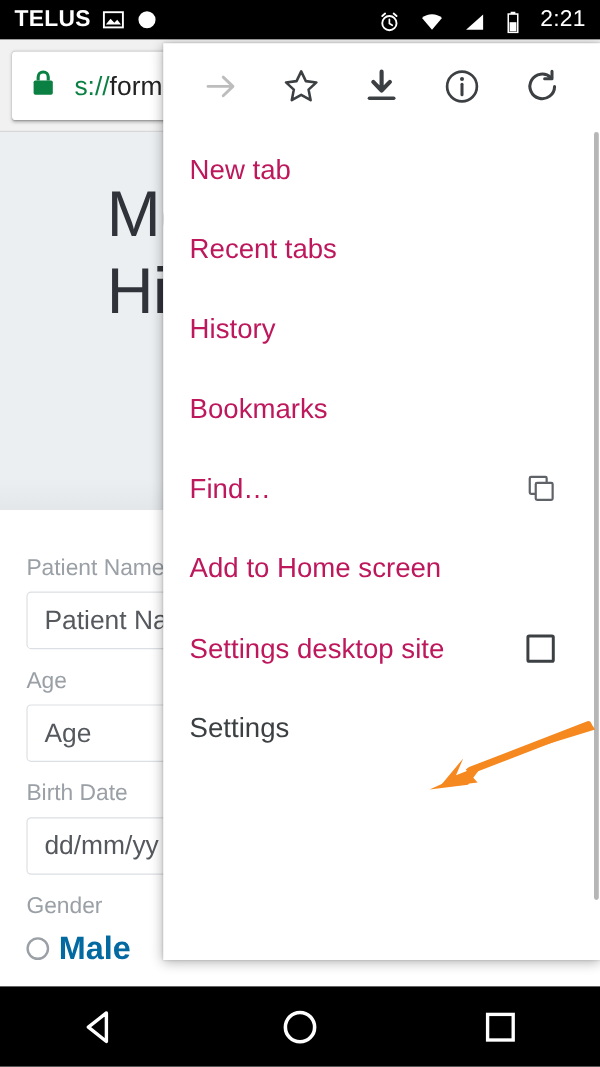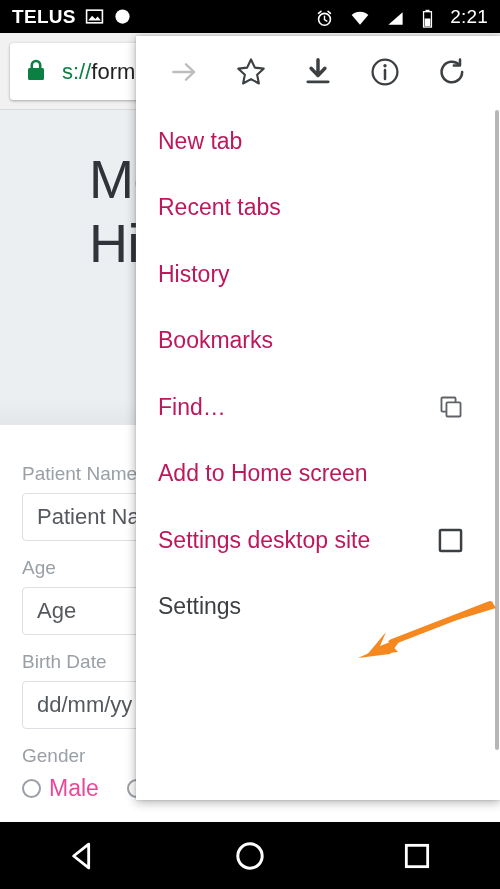--- a/index.html
+++ b/index.html
@@ -145,22 +145,23 @@
     align-items: center;
     gap: 8px;
   }
   .radio-dot {
     width: 19px; height: 19px;
     border: 2px solid #9aa0a6;
     border-radius: 50%;
     background: #fff;
   }
   .radio-item span {
-    font-size: 23px;
-    color: #ec4899;
+    font-size: 27px;
+    color: #0369a1;
+    font-weight: bold;
   }
 
   
   #chrome-menu {
     position: absolute;
     left: 136px;
     top: 36px;
     width: 364px;
     height: 764px;
     background: #fff;

